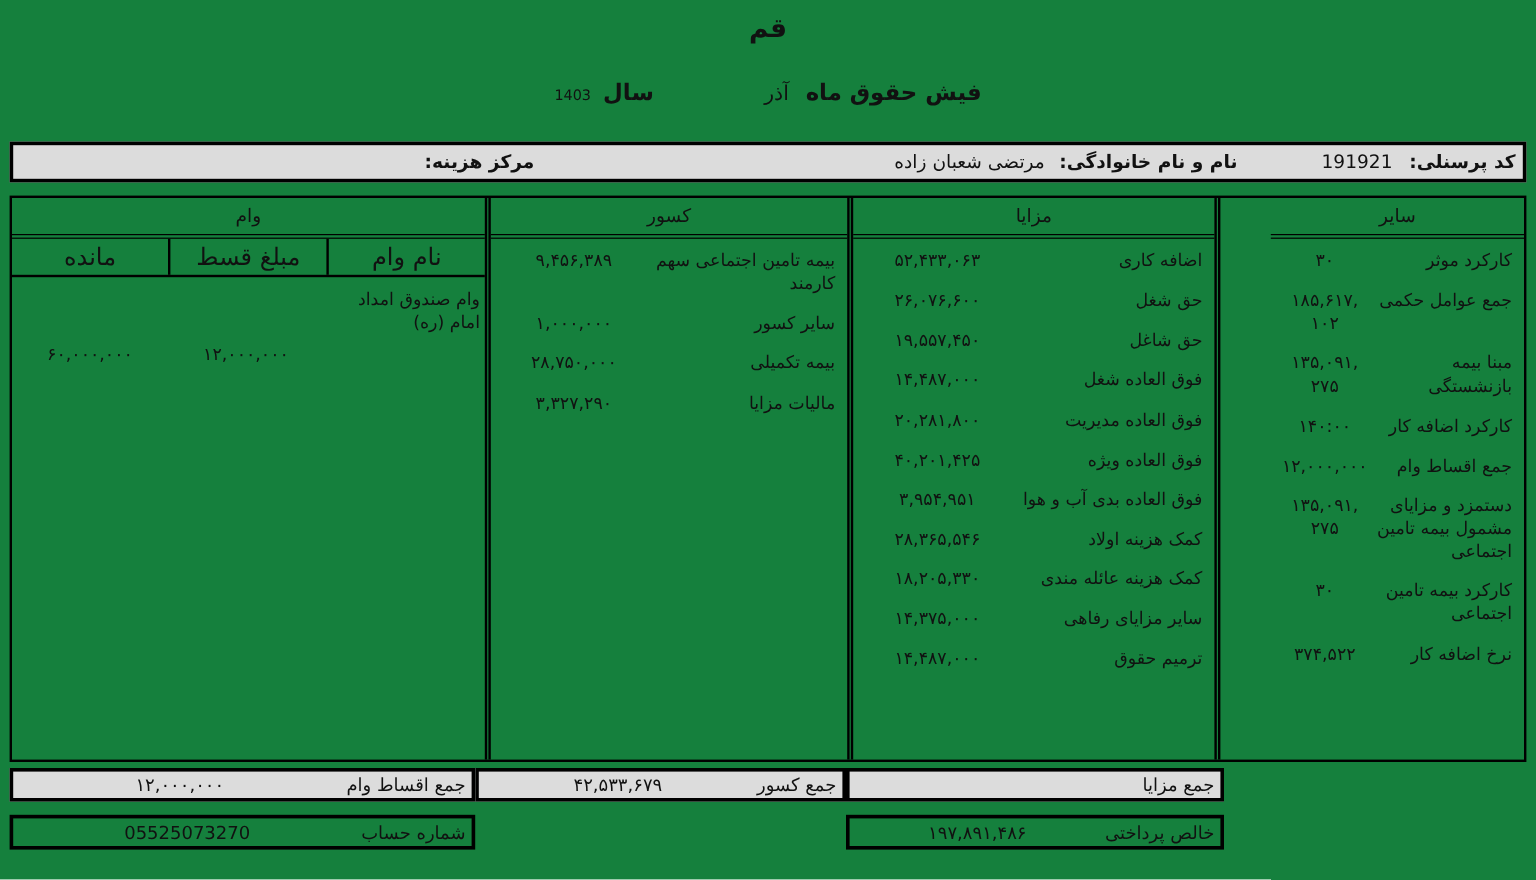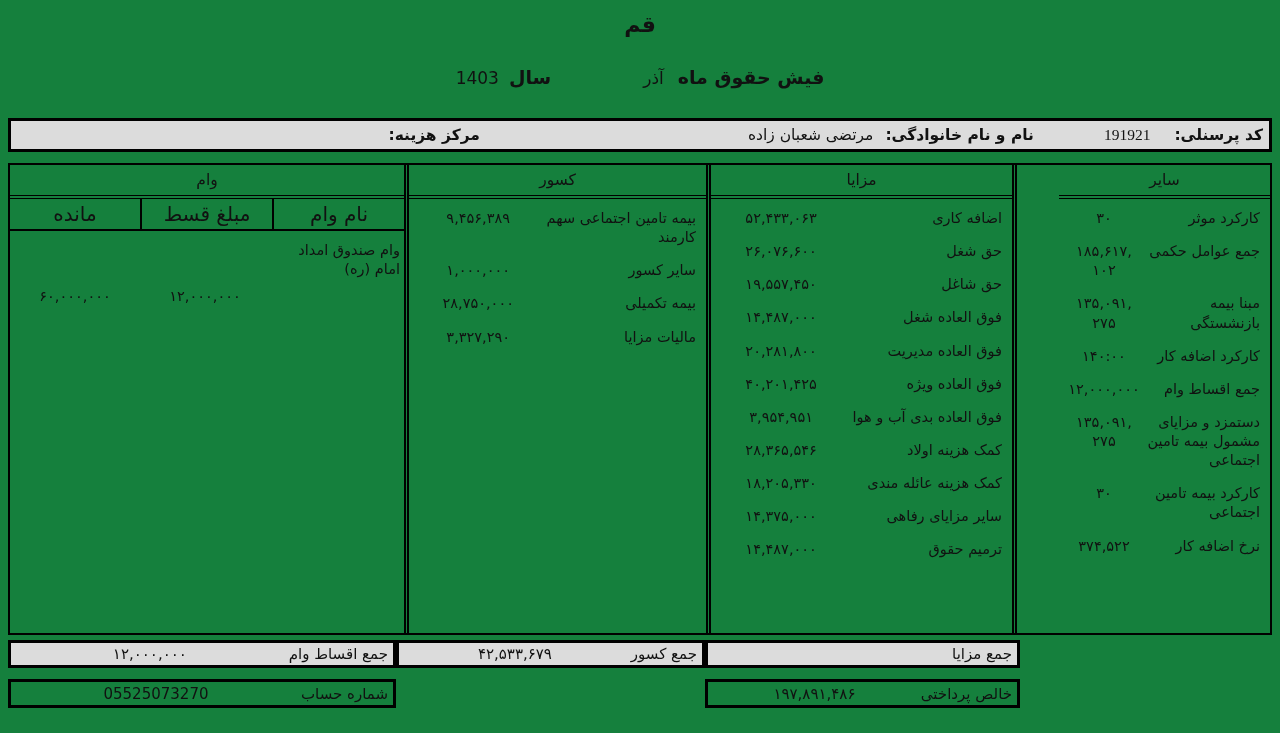--- a/index.html
+++ b/index.html
@@ -12,32 +12,32 @@
     position:absolute;top:12px;left:0;right:0;text-align:center;
     font-size:22px;font-weight:bold;
   }
   .subtitle{
     position:absolute;top:66px;left:0;right:0;display:flex;justify-content:center;
     align-items:baseline;font-size:19px;
   }
   .subtitle .b{font-weight:bold;}
   .subtitle .month{margin-right:14px;font-size:17px;}
   .subtitle .year-lbl{margin-right:92px;}
-  .subtitle .year{margin-right:10px;font-size:17px;direction:ltr;}
+  .subtitle .year{margin-right:10px;font-size:12px;direction:ltr;}
   
   .id-band{
     position:absolute;top:118px;left:8px;right:8px;height:28px;
     background:#dcdcdc;border:3px solid #000;display:flex;align-items:center;
     font-size:15.5px;padding:0 6px;
   }
   .id-band .b{font-weight:bold;}
   .id-band .v{direction:ltr;}
-  .id-band .code{margin-right:24px;font-family:Liberation Serif, serif;}
+  .id-band .code{margin-right:14px;}
   .id-band .name-lbl{margin-right:70px;}
-  .id-band .name{margin-right:12px;}
+  .id-band .name{margin-right:12px;margin-left:32px;}
   .id-band .cost-lbl{margin-right:268px;}
   
   .main-table{
     position:absolute;top:163px;left:8px;right:8px;height:468px;
     border:2px solid #000;display:flex;align-items:stretch;
   }
   .group{box-sizing:border-box;}
   .group:not(:last-child){border-left:5px double #000;}
   .g-other{width:258px;padding-left:42px;}
   .g-benefits{width:306px;}

